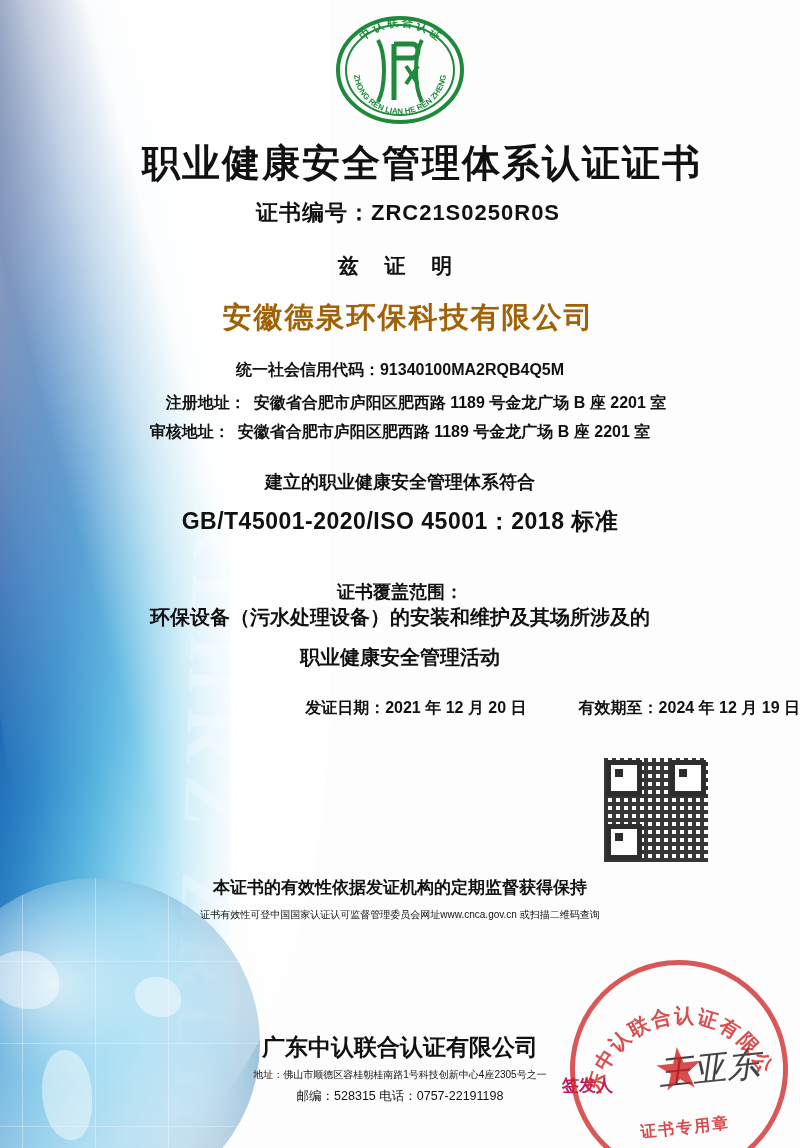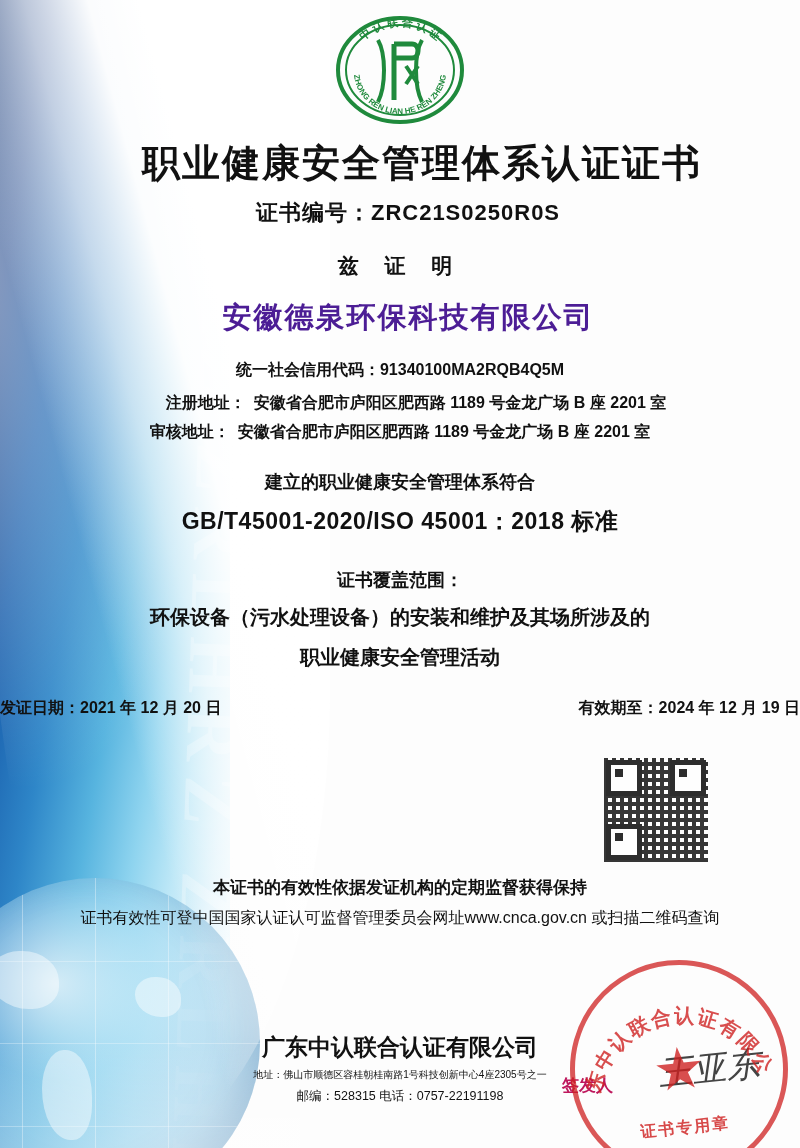--- a/index.html
+++ b/index.html
@@ -168,21 +168,21 @@
     color: #111;
   }
   .company {
     position: absolute;
     top: 298px;
     left: 0;
     right: 0;
     font-size: 29px;
     font-weight: bold;
     letter-spacing: 2px;
-    color: #4c1d95;
+    color: #a16207;
     padding-left: 17px;
   }
   .usci {
     position: absolute;
     top: 360px;
     left: 0;
     right: 0;
     font-size: 16px;
     font-weight: bold;
     color: #111;
@@ -213,21 +213,21 @@
     top: 506px;
     left: 0;
     right: 0;
     font-size: 23px;
     font-weight: bold;
     letter-spacing: 0.5px;
     color: #111;
   }
   .scope-label {
     position: absolute;
-    top: 568px;
+    top: 580px;
     left: 0;
     right: 0;
     font-size: 18px;
     font-weight: bold;
     color: #111;
   }
   .scope-line1 {
     position: absolute;
     top: 604px;
     left: 0;
@@ -249,21 +249,21 @@
 
   .dates {
     position: absolute;
     top: 698px;
     left: 0;
     right: 0;
     font-size: 16px;
     font-weight: bold;
     color: #111;
     display: flex;
-    justify-content: space-between;
+    justify-content: flex-end;
     gap: 52px;
   }
 
   .qr {
     position: absolute;
     left: 604px;
     top: 758px;
     width: 104px;
     height: 104px;
     background-color: #ffffff;
@@ -298,21 +298,21 @@
     right: 0;
     font-size: 17px;
     font-weight: bold;
     color: #111;
   }
   .note2 {
     position: absolute;
     top: 908px;
     left: 0;
     right: 0;
-    font-size: 16px;
+    font-size: 10px;
     color: #111;
   }
 
   .issuer {
     position: absolute;
     top: 1032px;
     left: 0;
     right: 0;
     font-size: 23px;
     font-weight: bold;

